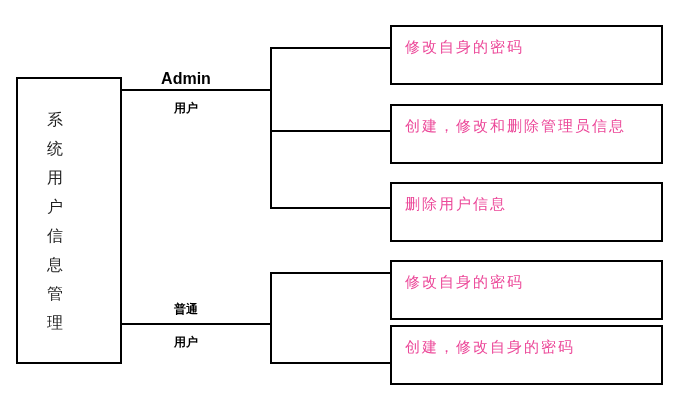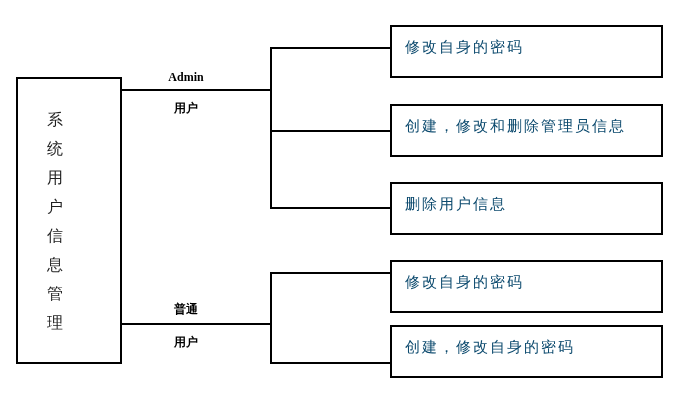--- a/index.html
+++ b/index.html
@@ -26,37 +26,37 @@
     padding-right: 28px; box-sizing: border-box;
   }
   #root-box .vcol span {
     display: block;
     height: 29px; line-height: 29px;
     font-size: 16px; color: #1f1f1f;
     text-align: center;
   }
   
   .perm {
-    left: 390px; width: 273px; height: 53px;
+    left: 390px; width: 273px; height: 60px;
     padding: 11px 24px 0 13px;
     font-size: 15px; letter-spacing: 2px;
-    color: #0c4a6e;
+    color: #ec4899;
     white-space: nowrap; overflow: hidden;
   }
   
   .line { position: absolute; background: #000000; }
   
   .blabel {
     position: absolute;
     left: 125px; width: 122px;
     text-align: center;
     color: #000000;
     white-space: nowrap;
   }
-  .blabel.en   { font-family: Liberation Serif, serif; font-weight: bold; font-size: 12px; }
+  .blabel.en   { font-family: Liberation Sans, sans-serif; font-weight: bold; font-size: 16px; }
   .blabel.cjk  { font-family: "Liberation Sans", sans-serif; font-weight: bold; font-size: 12px; }
 </style>
 </head>
 <body>
 
 <div id="canvas">
 
   <div class="box" id="root-box">
     <div class="vcol">
       <span>系</span>

